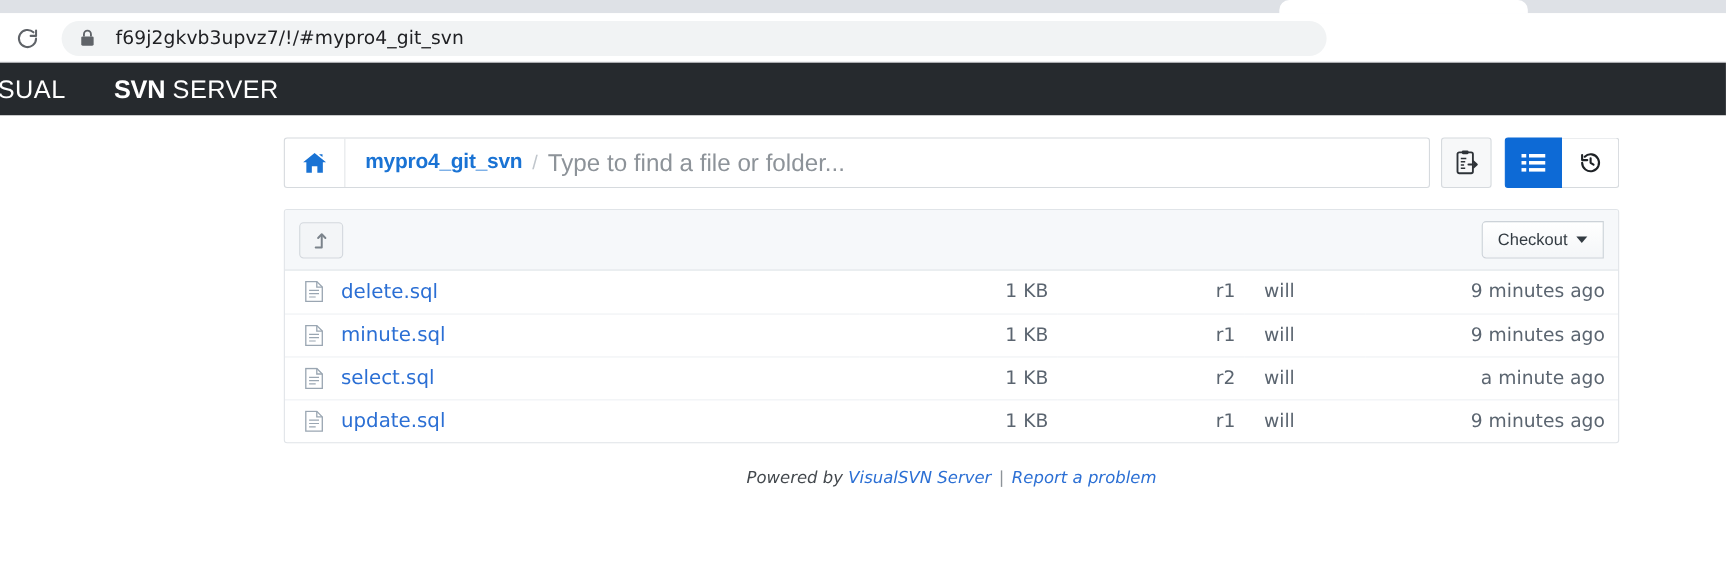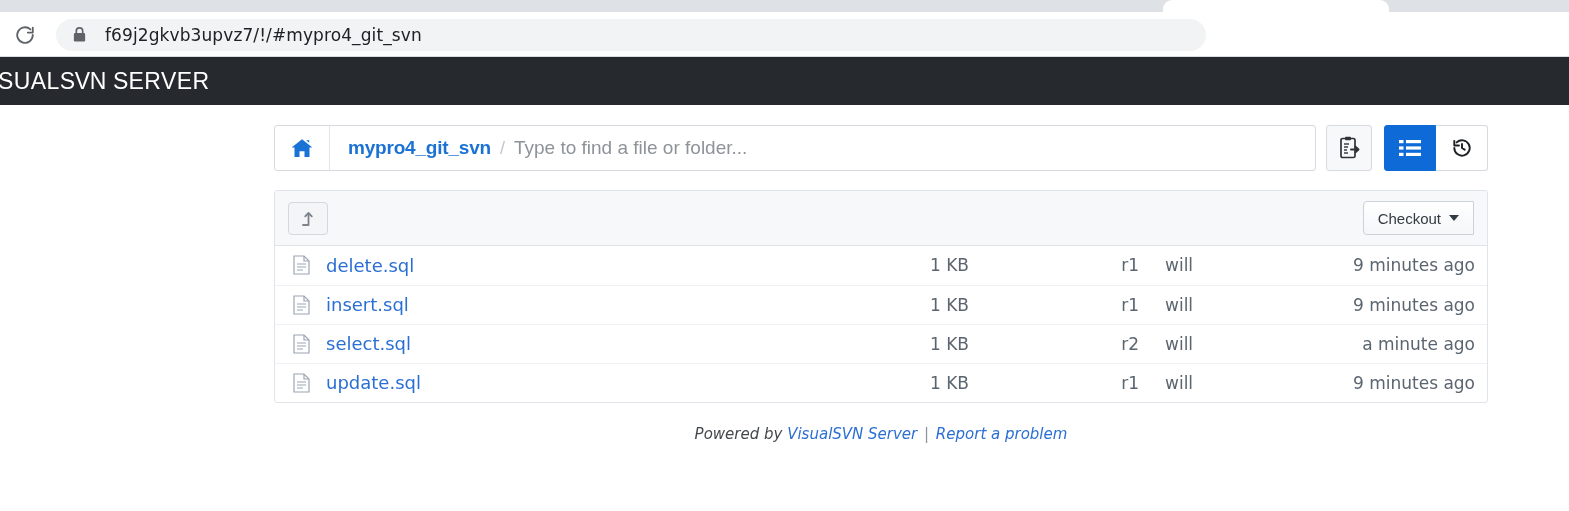--- a/index.html
+++ b/index.html
@@ -98,33 +98,33 @@
     align-items: center;
   }
   .svn-logo {
     color: #ffffff;
     font-size: 23px;
     font-weight: 300;
     letter-spacing: 0.4px;
     margin-left: -2px;
     white-space: nowrap;
   }
-  .svn-logo .bold { font-weight: 400; letter-spacing: -0.3px; }
+  .svn-logo .bold { font-weight: 700; letter-spacing: -0.3px; margin-left: 44px; }
 
   
   .page {
     position: absolute;
     top: 105px; left: 0;
     width: 1569px;
     height: 406px;
     background: #ffffff;
   }
   .container {
     position: absolute;
-    left: 274px;
+    left: 258px;
     top: 20px;
     width: 1214px;
   }
 
   
   .searchbar-row {
     display: flex;
     align-items: stretch;
     height: 46px;
   }
@@ -154,21 +154,21 @@
     font-weight: 700;
     letter-spacing: -0.2px;
   }
   .crumb-sep {
     color: #c0c6cc;
     font-size: 18px;
     margin: 0 9px;
   }
   .crumb-placeholder {
     color: #8d9399;
-    font-size: 19px;
+    font-size: 22px;
     font-weight: 400;
   }
   .sb-btn-group { display: flex; margin-left: 10px; }
   .sb-btn {
     width: 46px; height: 46px;
     border: 1px solid #d6dade;
     background: #f7f8f9;
     display: flex; align-items: center; justify-content: center;
     border-radius: 3px;
   }
@@ -403,21 +403,21 @@
               <div class="name-cell">
                 <span class="file-icon">
                   <svg width="17" height="20" viewBox="0 0 17 20">
                     <path d="M1 1h10l5 5v13H1z" fill="#ffffff" stroke="#9aa6b2" stroke-width="1.2"></path>
                     <path d="M11 1v5h5" fill="none" stroke="#9aa6b2" stroke-width="1.2"></path>
                     <line x1="4" y1="9" x2="13" y2="9" stroke="#9aa6b2" stroke-width="1.1"></line>
                     <line x1="4" y1="12" x2="13" y2="12" stroke="#9aa6b2" stroke-width="1.1"></line>
                     <line x1="4" y1="15" x2="10" y2="15" stroke="#9aa6b2" stroke-width="1.1"></line>
                   </svg>
                 </span>
-                <a class="file-link" href="#">insert.sql</a>
+                <a class="file-link" href="#">minute.sql</a>
               </div>
             </td>
             <td class="c-size">1 KB</td>
             <td class="c-rev">r1</td>
             <td class="c-author">will</td>
             <td class="c-date">9 minutes ago</td>
           </tr>
           <tr>
             <td class="c-name">
               <div class="name-cell">

